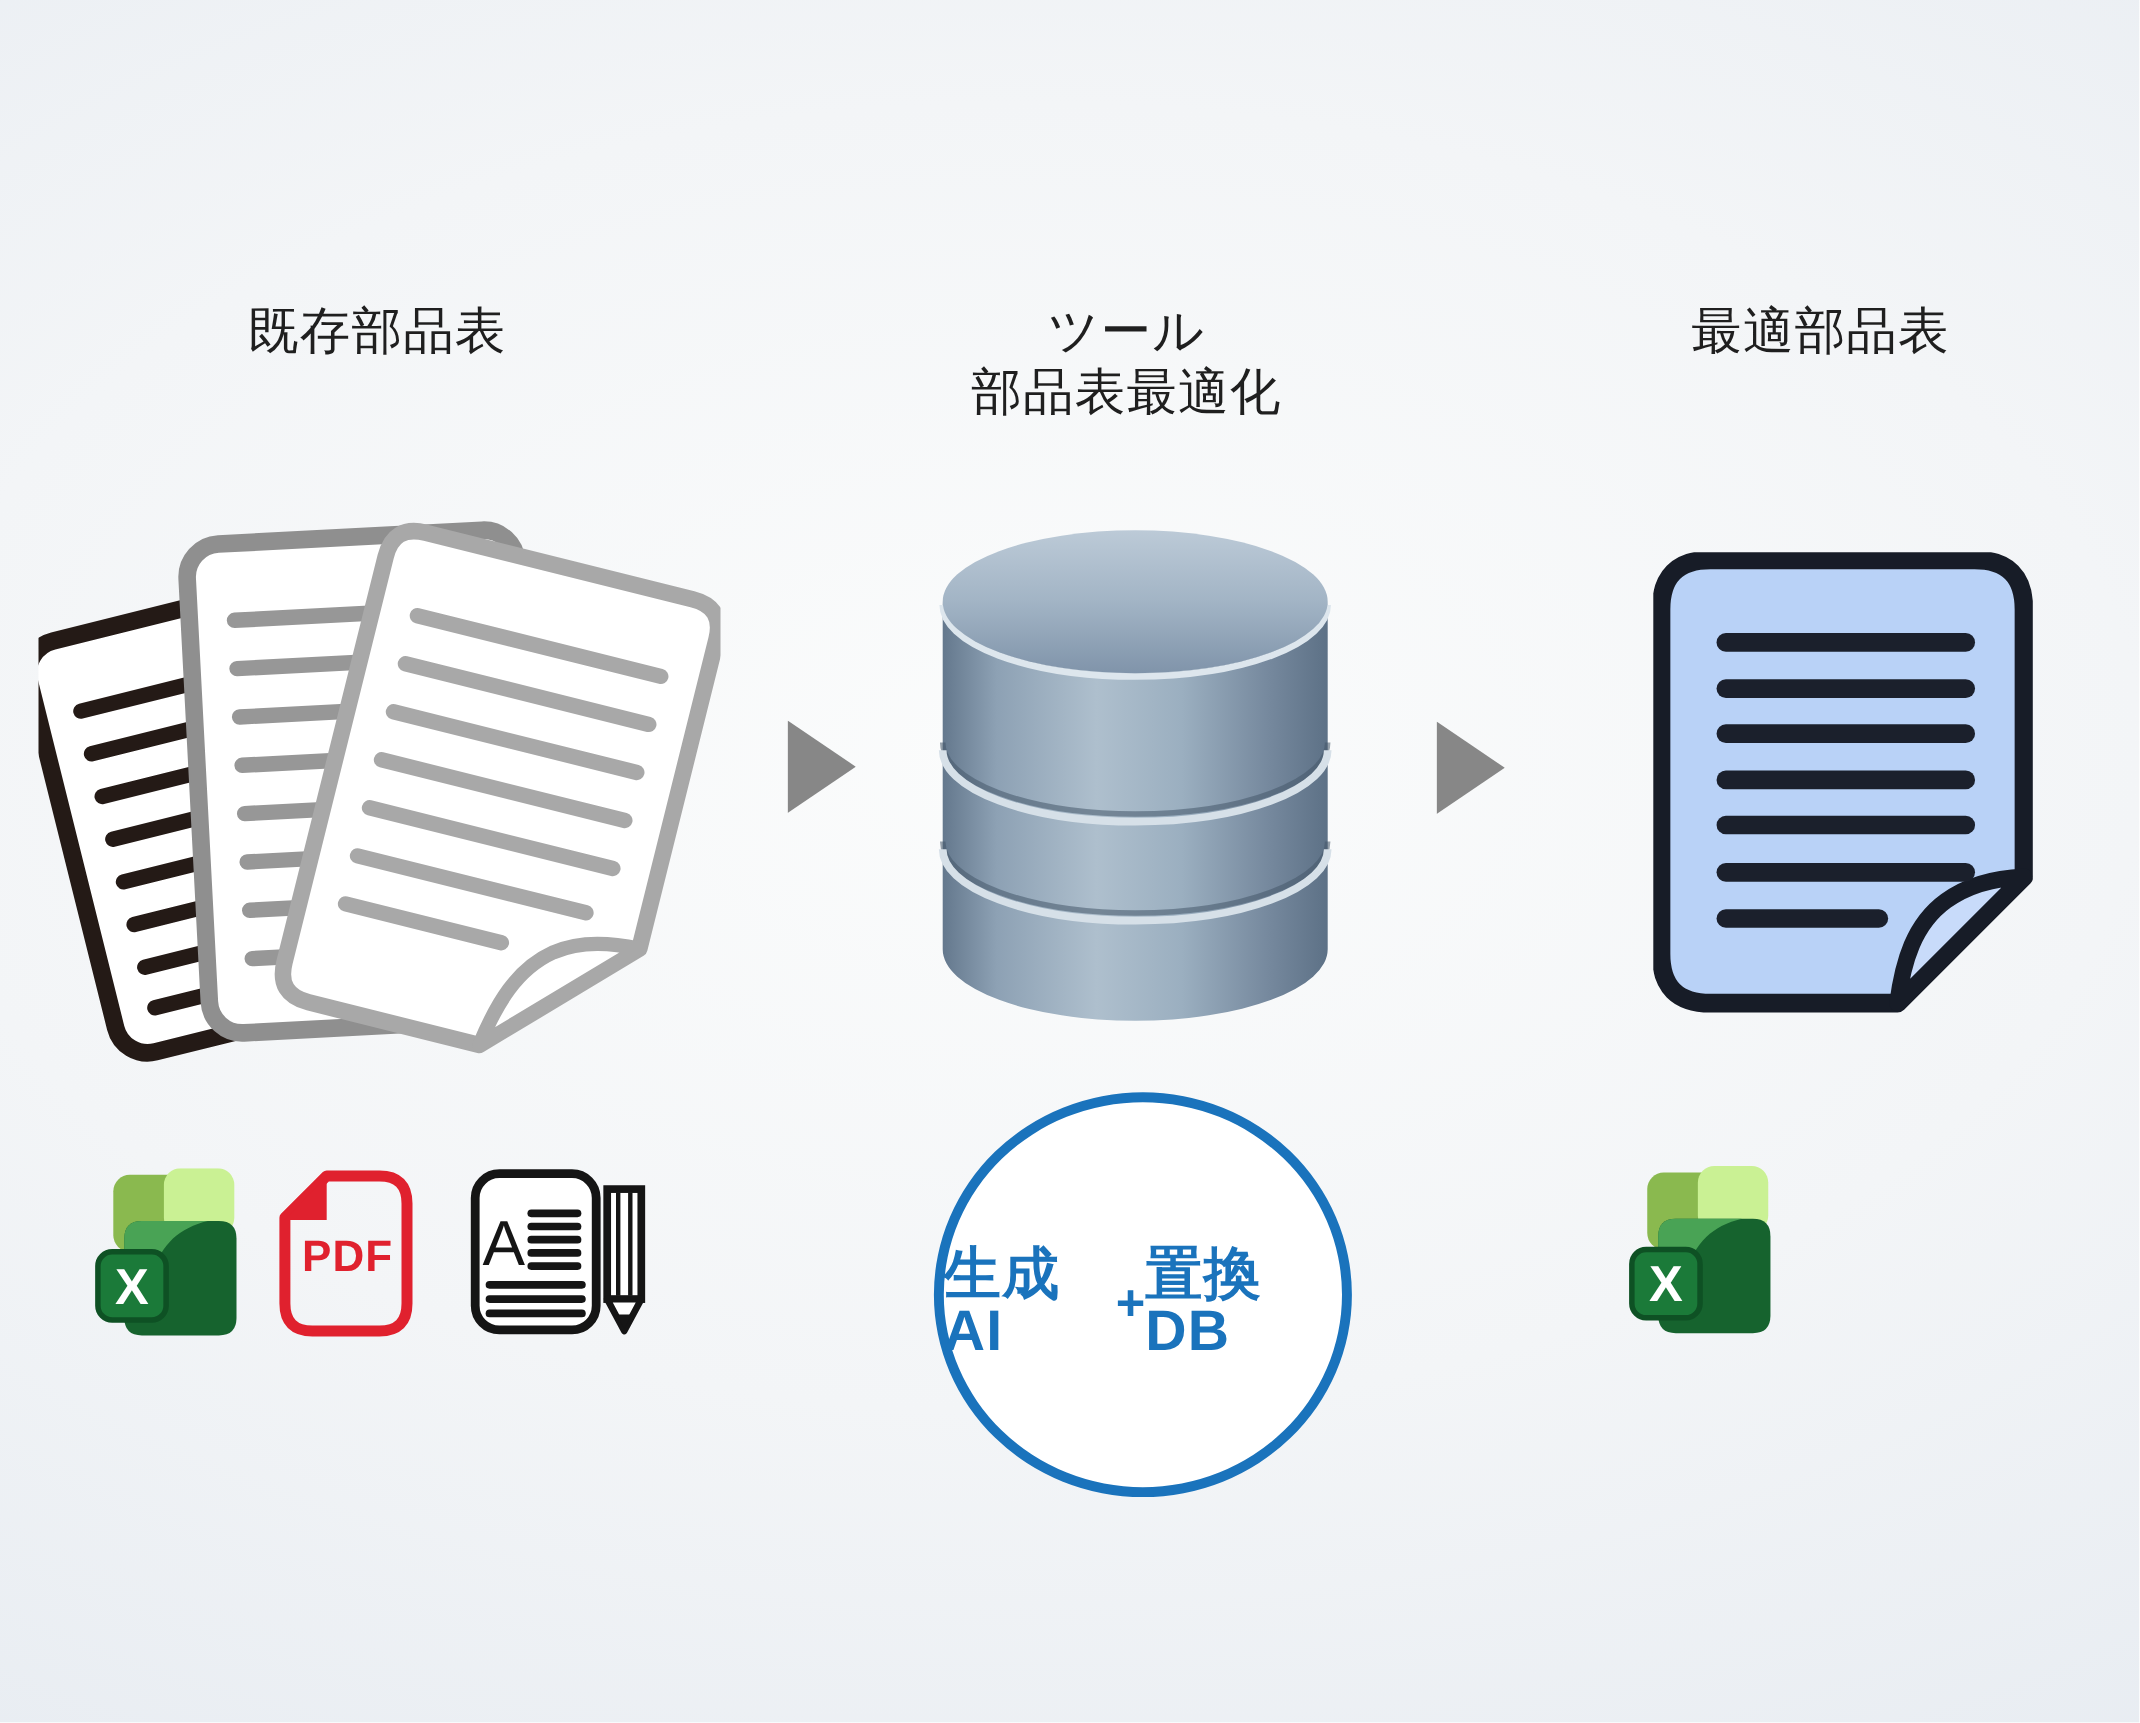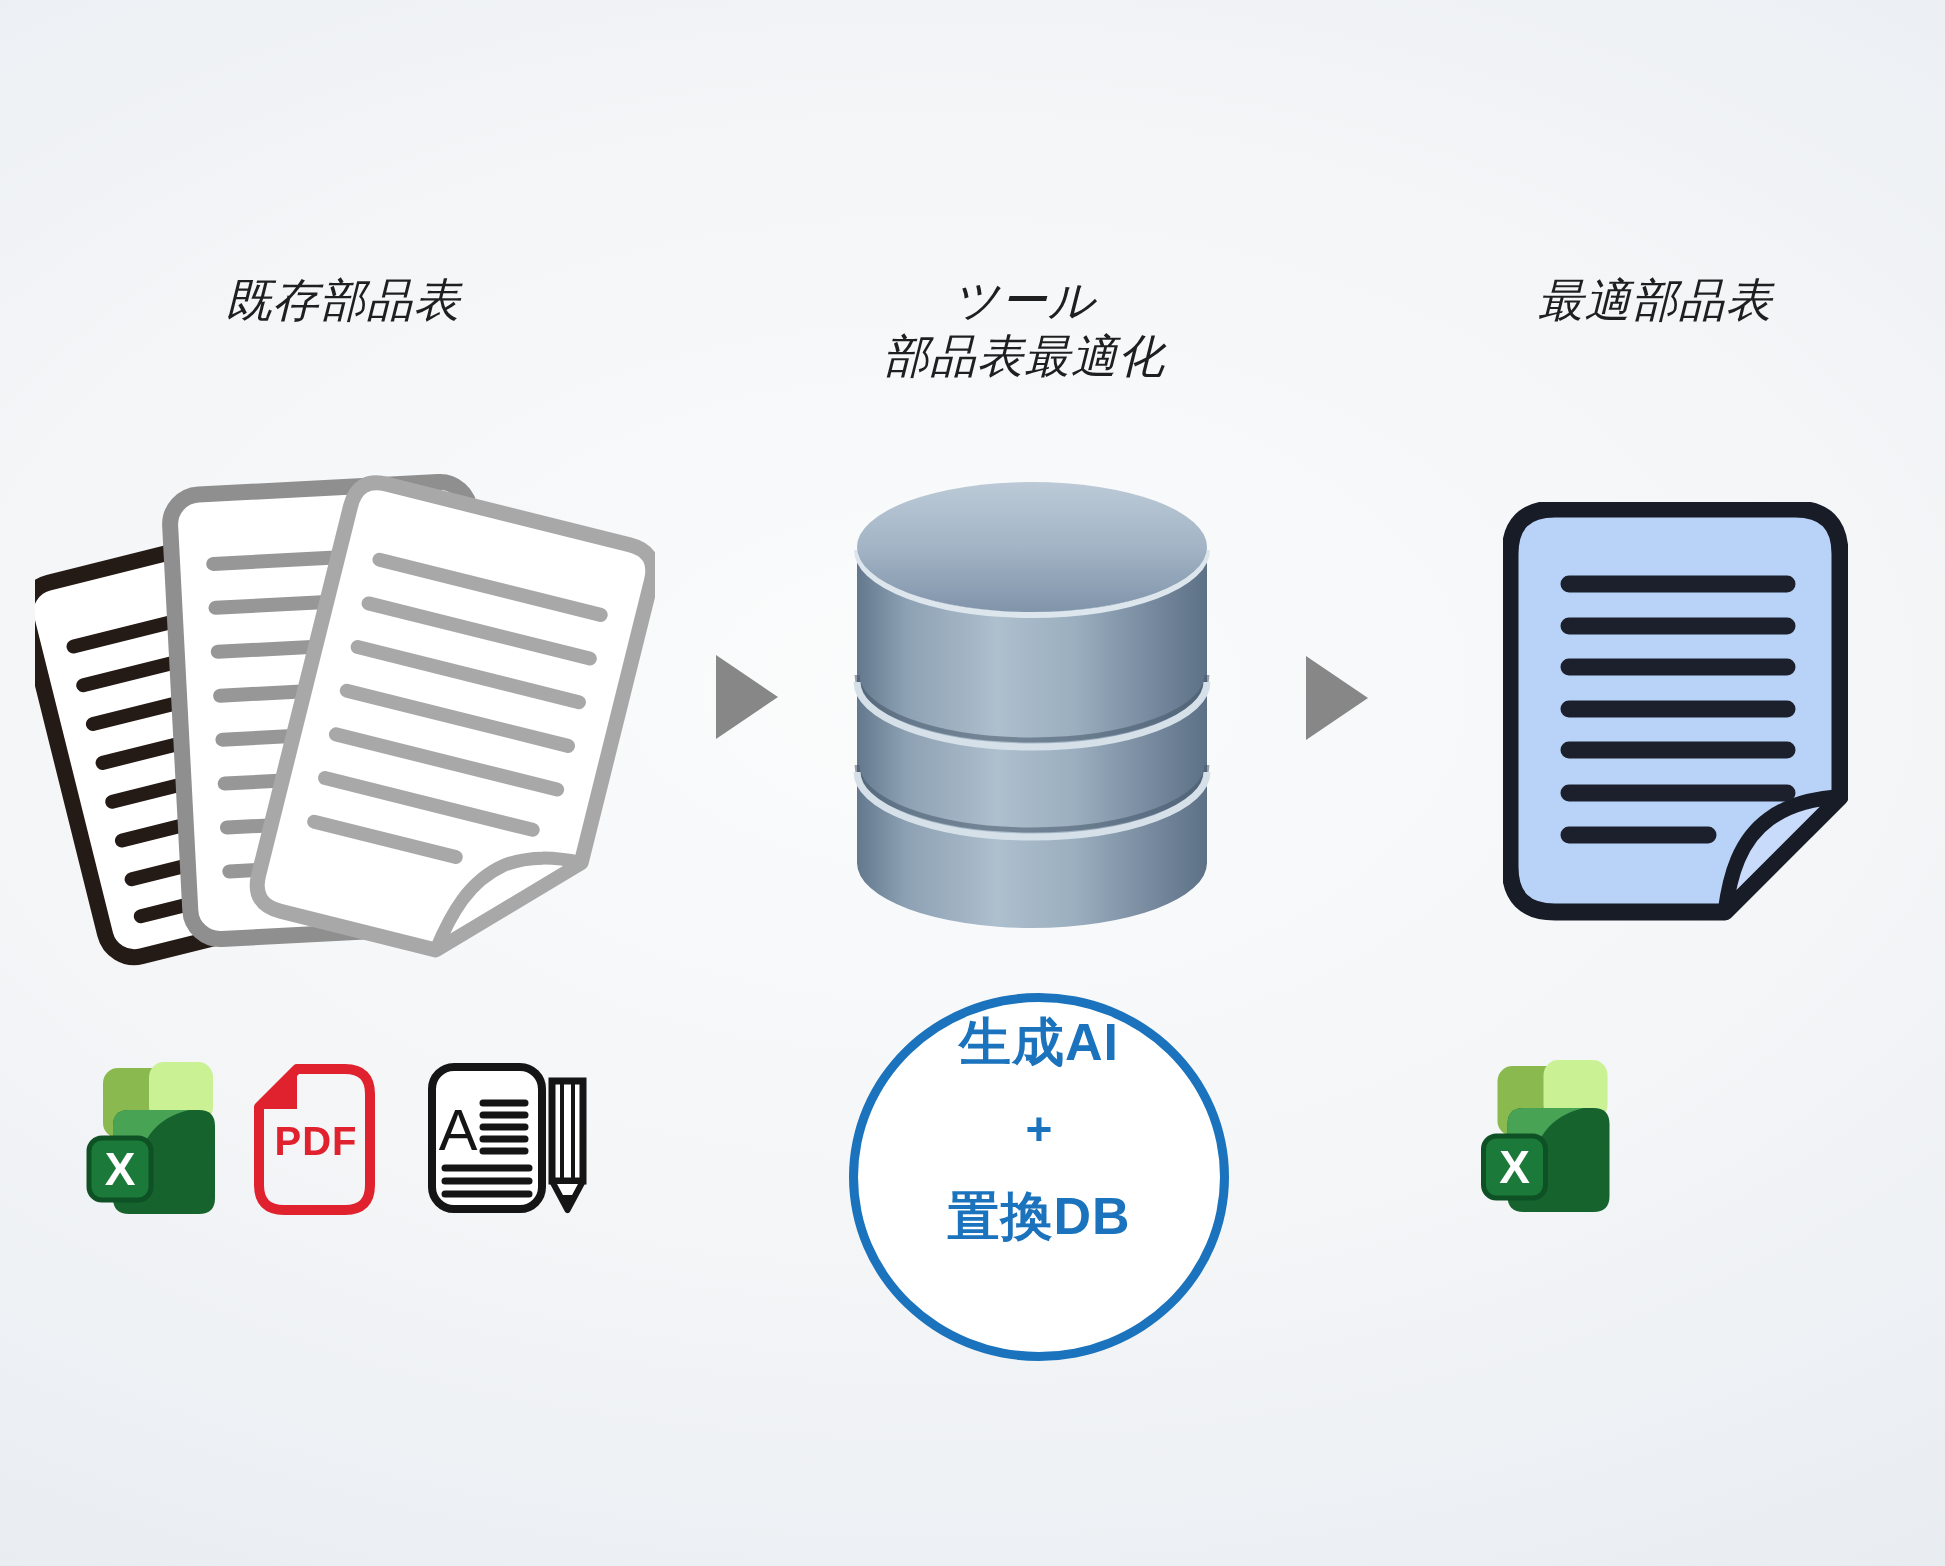--- a/index.html
+++ b/index.html
@@ -13,29 +13,28 @@
   }
   .abs{position:absolute;}
   .title{
     color:#1f1f1f;
     font-size:46px;
     font-weight:500;
     text-align:center;
     line-height:56px;
     letter-spacing:1px;
     white-space:nowrap;
-    font-style:italic;
   }
   .ai-circle{
     box-sizing:border-box;
     width:380px;height:368px;
     border:9px solid #1a73bc;
     border-radius:50%;
     background:#ffffff;
-    display:flex;flex-direction:column;align-items:center;justify-content:flex-start;
+    display:flex;align-items:center;justify-content:center;
     row-gap:38px;
     padding-top:14px;
     color:#1a73bc;
   }
   .ai-line{font-size:52px;font-weight:600;line-height:1;letter-spacing:1px;}
   .ai-plus{font-size:46px;font-weight:600;line-height:1;}
   svg{display:block;}
 </style>
 </head>
 <body>

